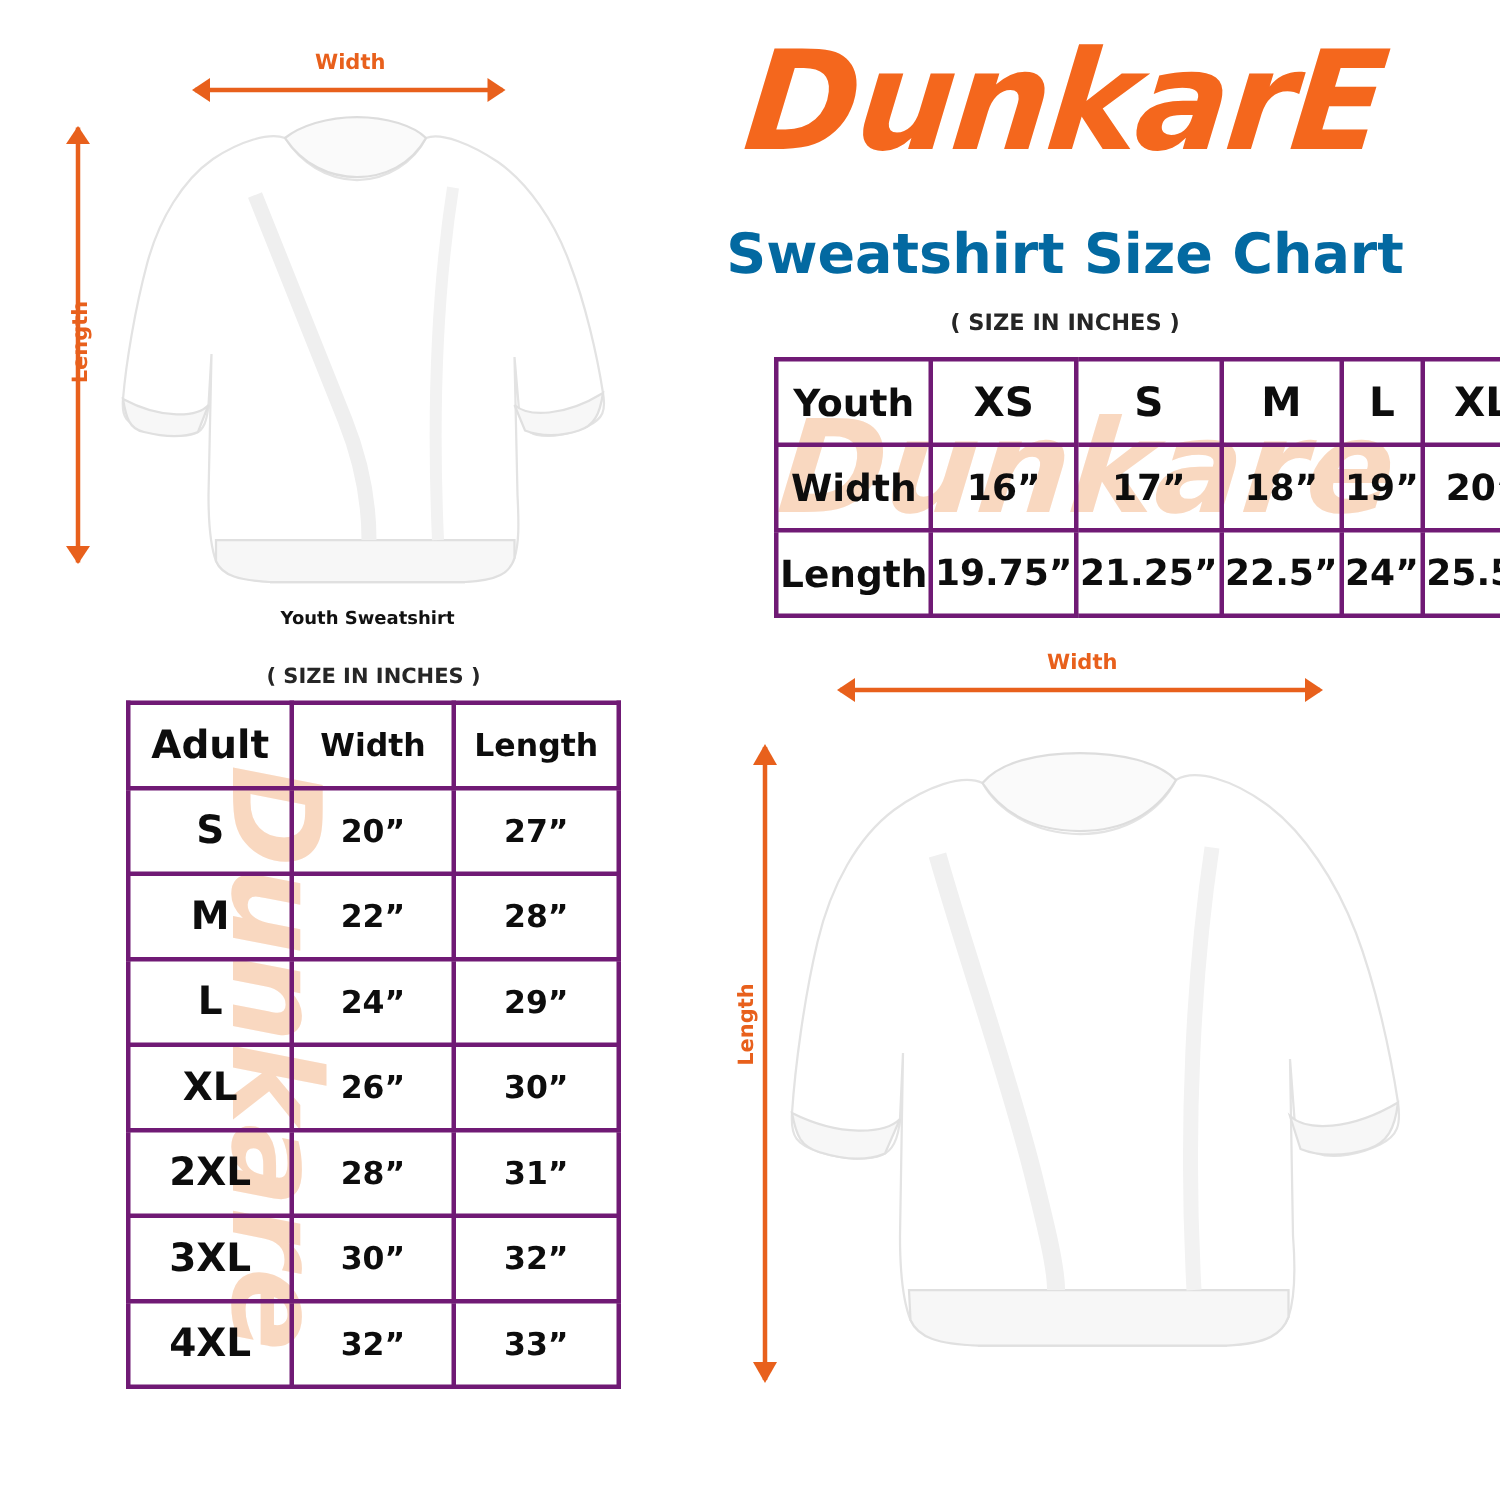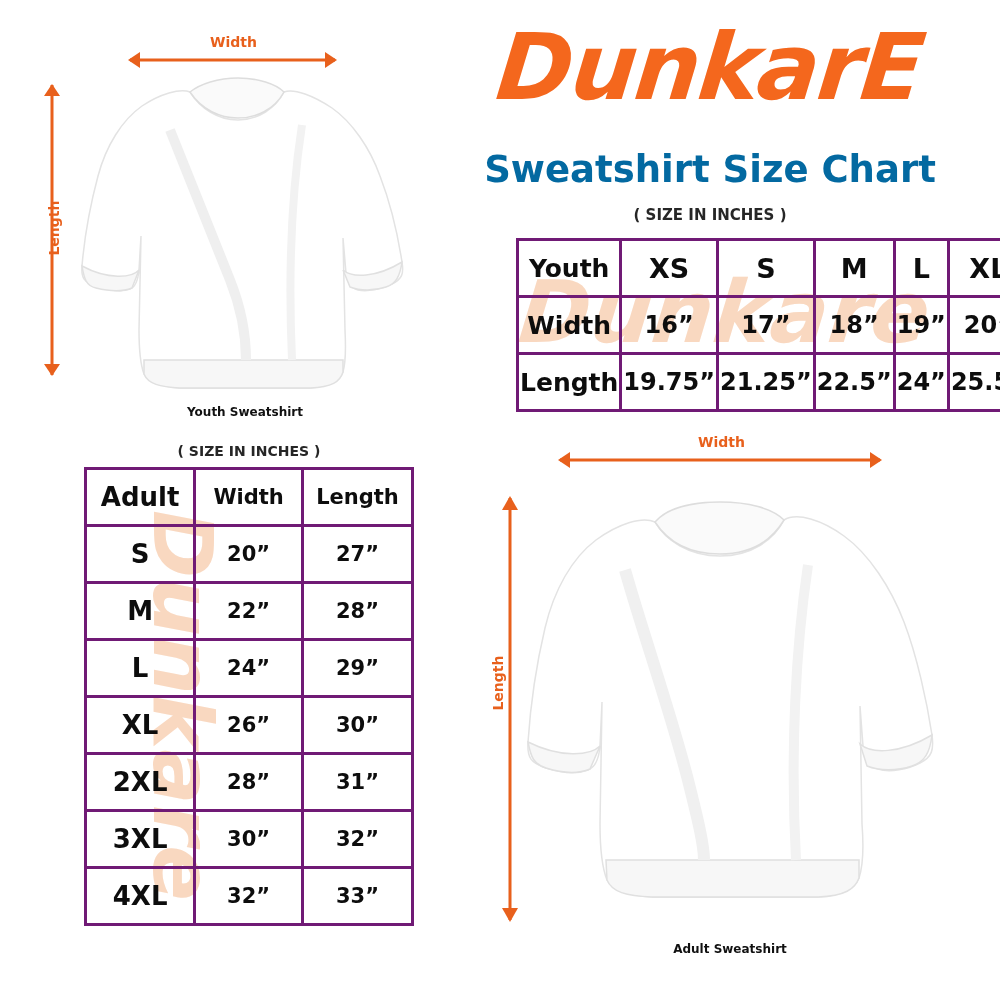--- a/index.html
+++ b/index.html
@@ -338,15 +338,14 @@
         <path d="M137,450 C142,462 156,466 182,467 L348,467 C375,466 385,459 389,448
                  L389,430 L136,430 Z" fill="#f7f7f7" stroke="#e0e0e0"></path>
 
         <path d="M155,140 C175,210 200,280 218,350 C228,390 234,415 234,430" fill="none" stroke="#f0f0f0" stroke-width="12"></path>
         <path d="M338,135 C326,215 320,320 326,430" fill="none" stroke="#f2f2f2" stroke-width="10"></path>
       </g>
     </svg>
     <div class="arrow-label" style="left:228px; top:4px;">Width</div>
     <div class="arrow-label vertical-label" style="left:-2px; top:245px; width:60px; text-align:center;">Length</div>
   </div>
-  <div class="caption" style="left:610px; top:942px; width:240px;">Adult Sweatshirt</div>
 
 </div>
 
 </body></html>

